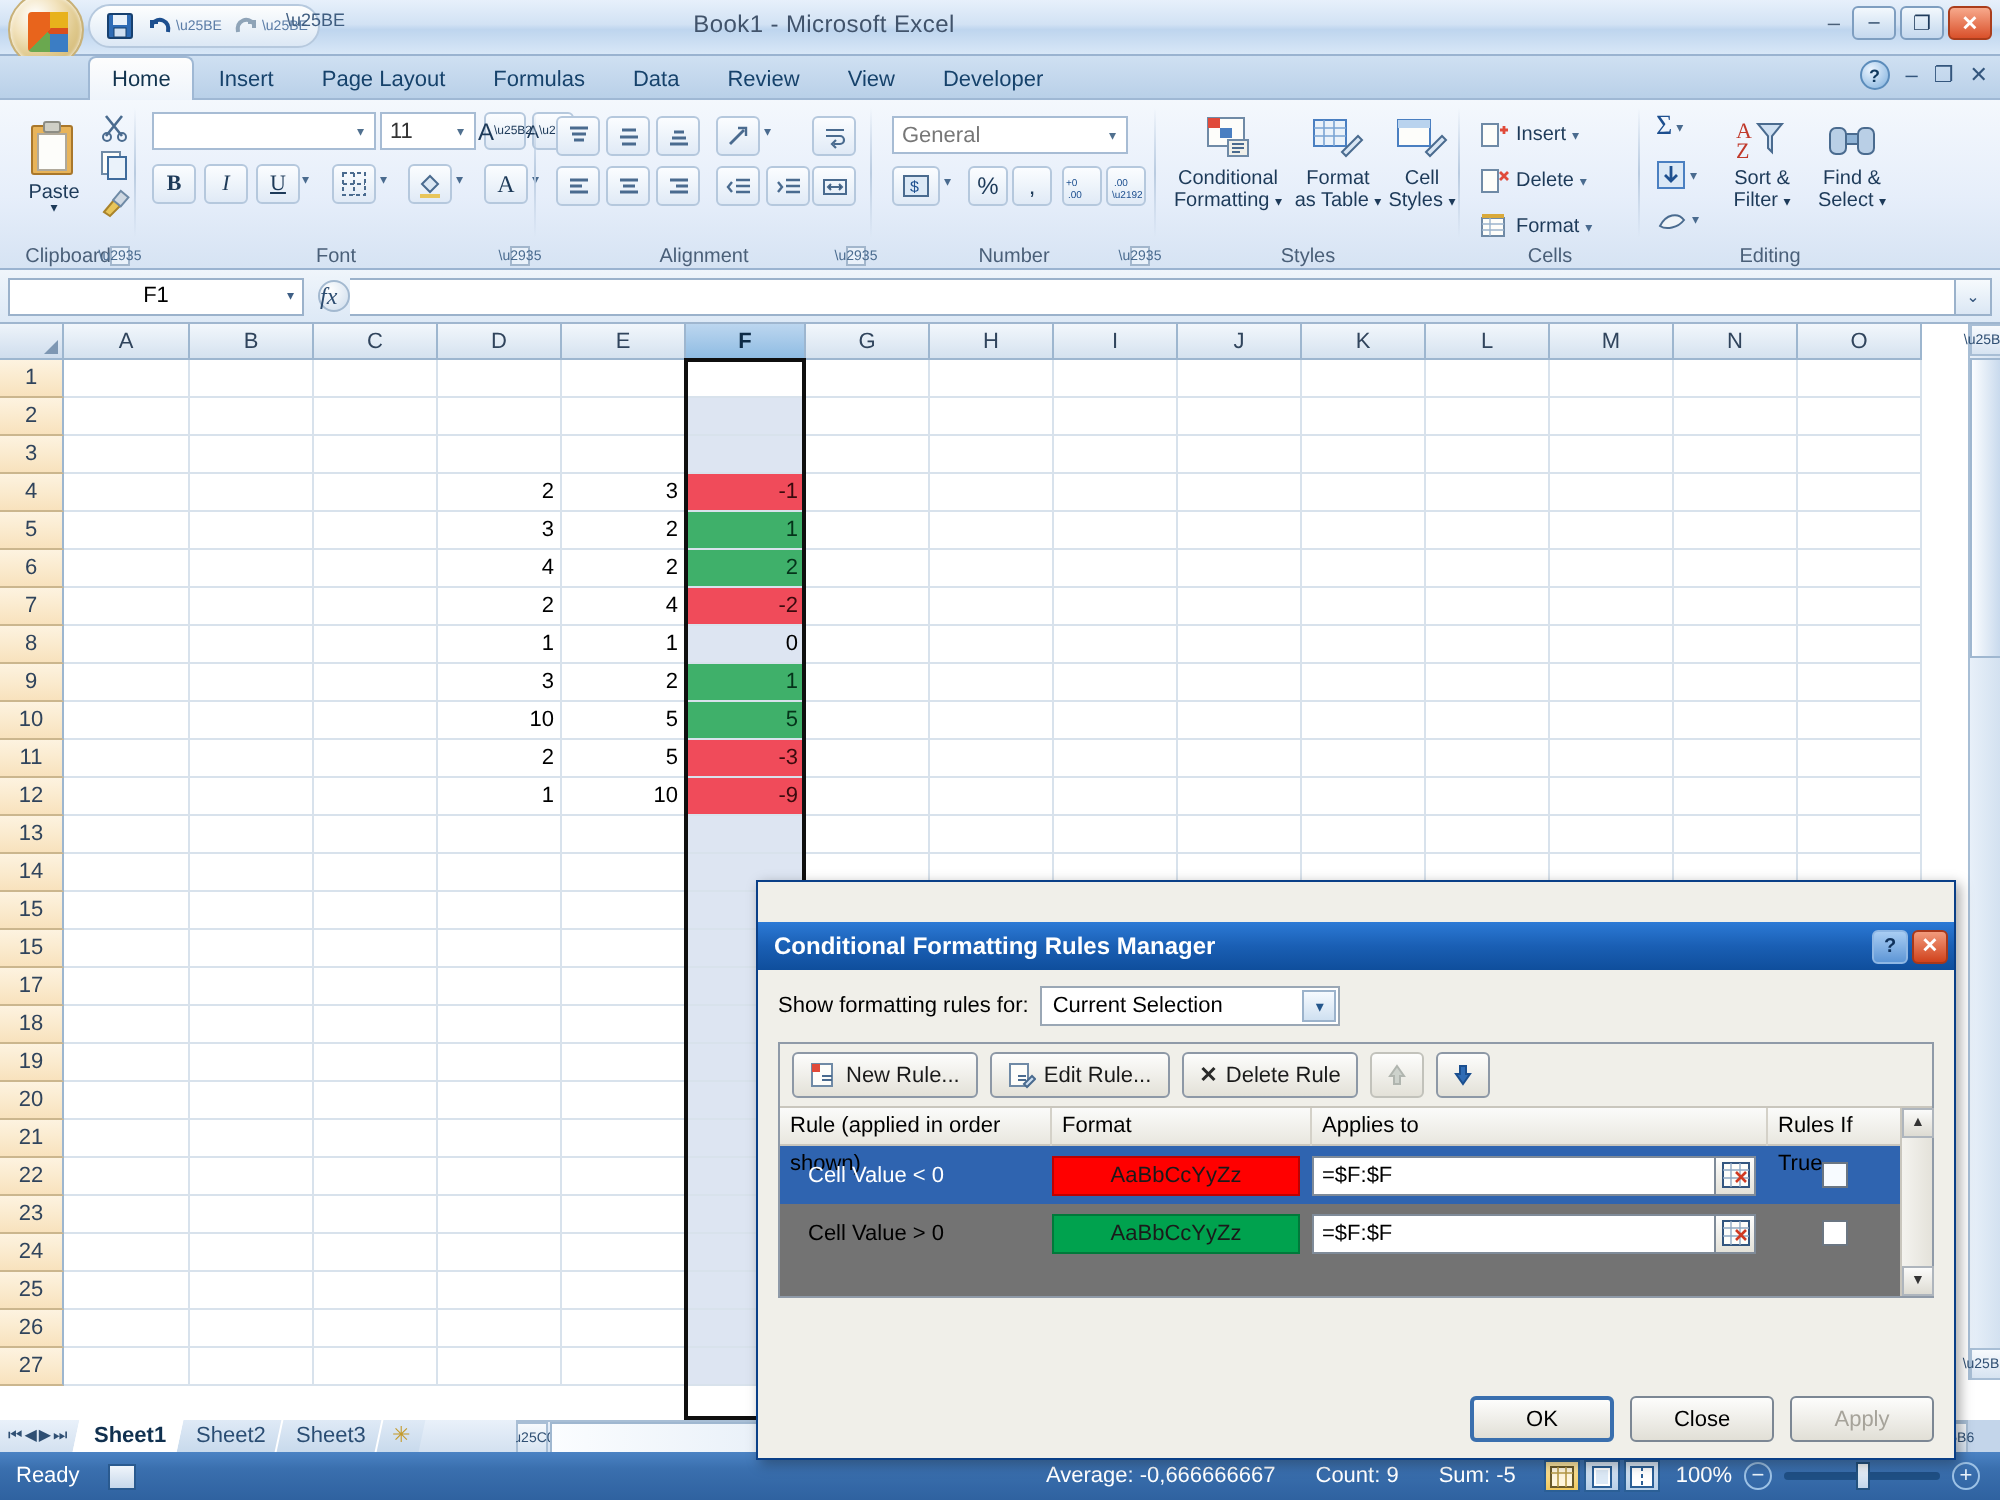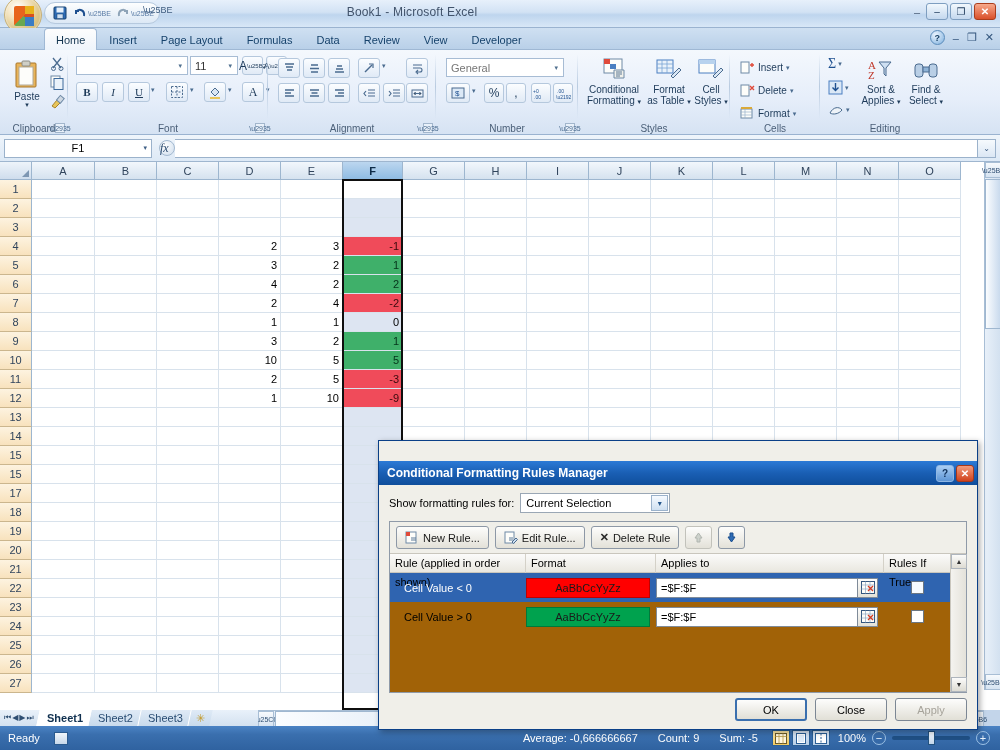--- a/index.html
+++ b/index.html
@@ -259,21 +259,21 @@
   .sel-combo {
     width:150px; height:20px; border:1px solid #9aa7b5; background:#fff;
     display:flex; align-items:center; padding-left:5px; font-size:11px; position:relative;
   }
   .sel-combo .arrowbox {
     position:absolute; right:1px; top:1px; width:17px; height:16px;
     background:linear-gradient(180deg,#f6faff,#cfe0f1); border:1px solid #9bb2cb;
     display:flex;align-items:center;justify-content:center; font-size:8px; color:#24568c;
   }
   .rules-panel {
-    margin-top:8px; border:1px solid #8f9aa8; background:#a16207; height:172px; position:relative;
+    margin-top:8px; border:1px solid #8f9aa8; background:#737373; height:128px; position:relative;
   }
   .rules-toolbar {
     height:32px; background:#f0efe9; border-bottom:1px solid #c9c6bd;
     display:flex; align-items:center; gap:6px; padding:0 6px;
   }
   .tbtn {
     height:23px; border:1px solid #8d98a6; border-radius:3px;
     background:linear-gradient(180deg,#fdfdfc,#e3e1d8);
     display:flex; align-items:center; gap:4px; padding:0 8px; font-size:11px; color:#1a1a1a;
   }
@@ -642,21 +642,21 @@
           </svg>
         <span style="font-size:7px;color:#4a6b8f;">▾</span>
       </div>
       <div class="btn-lg" style="position:absolute;left:40px;top:4px;width:42px;height:62px;">
         <svg width="28" height="26" viewBox="0 0 28 26">
             <text x="1" y="11" font-size="11" fill="#c0392b" font-family="serif">A</text>
             <text x="1" y="21" font-size="11" fill="#c0392b" font-family="serif">Z</text>
             <path d="M12 4h12l-5 6v8l-2-2v-6z" fill="#cfe0f2" stroke="#4a6b8f"></path>
           </svg>
         <span>Sort &amp;</span>
-        <span><span>Applies</span> <span style="font-size:7px;">▾</span></span>
+        <span><span>Filter</span> <span style="font-size:7px;">▾</span></span>
       </div>
       <div class="btn-lg" style="position:absolute;left:84px;top:4px;width:44px;height:62px;">
         <svg width="28" height="26" viewBox="0 0 28 26">
             <rect x="3" y="6" width="8" height="13" rx="3" fill="#b9cfe6" stroke="#4a6b8f"></rect>
             <rect x="17" y="6" width="8" height="13" rx="3" fill="#b9cfe6" stroke="#4a6b8f"></rect>
             <rect x="11" y="9" width="6" height="5" fill="#8fb3d6" stroke="#4a6b8f"></rect>
           </svg>
         <span>Find &amp;</span>
         <span><span>Select</span> <span style="font-size:7px;">▾</span></span>
       </div>

